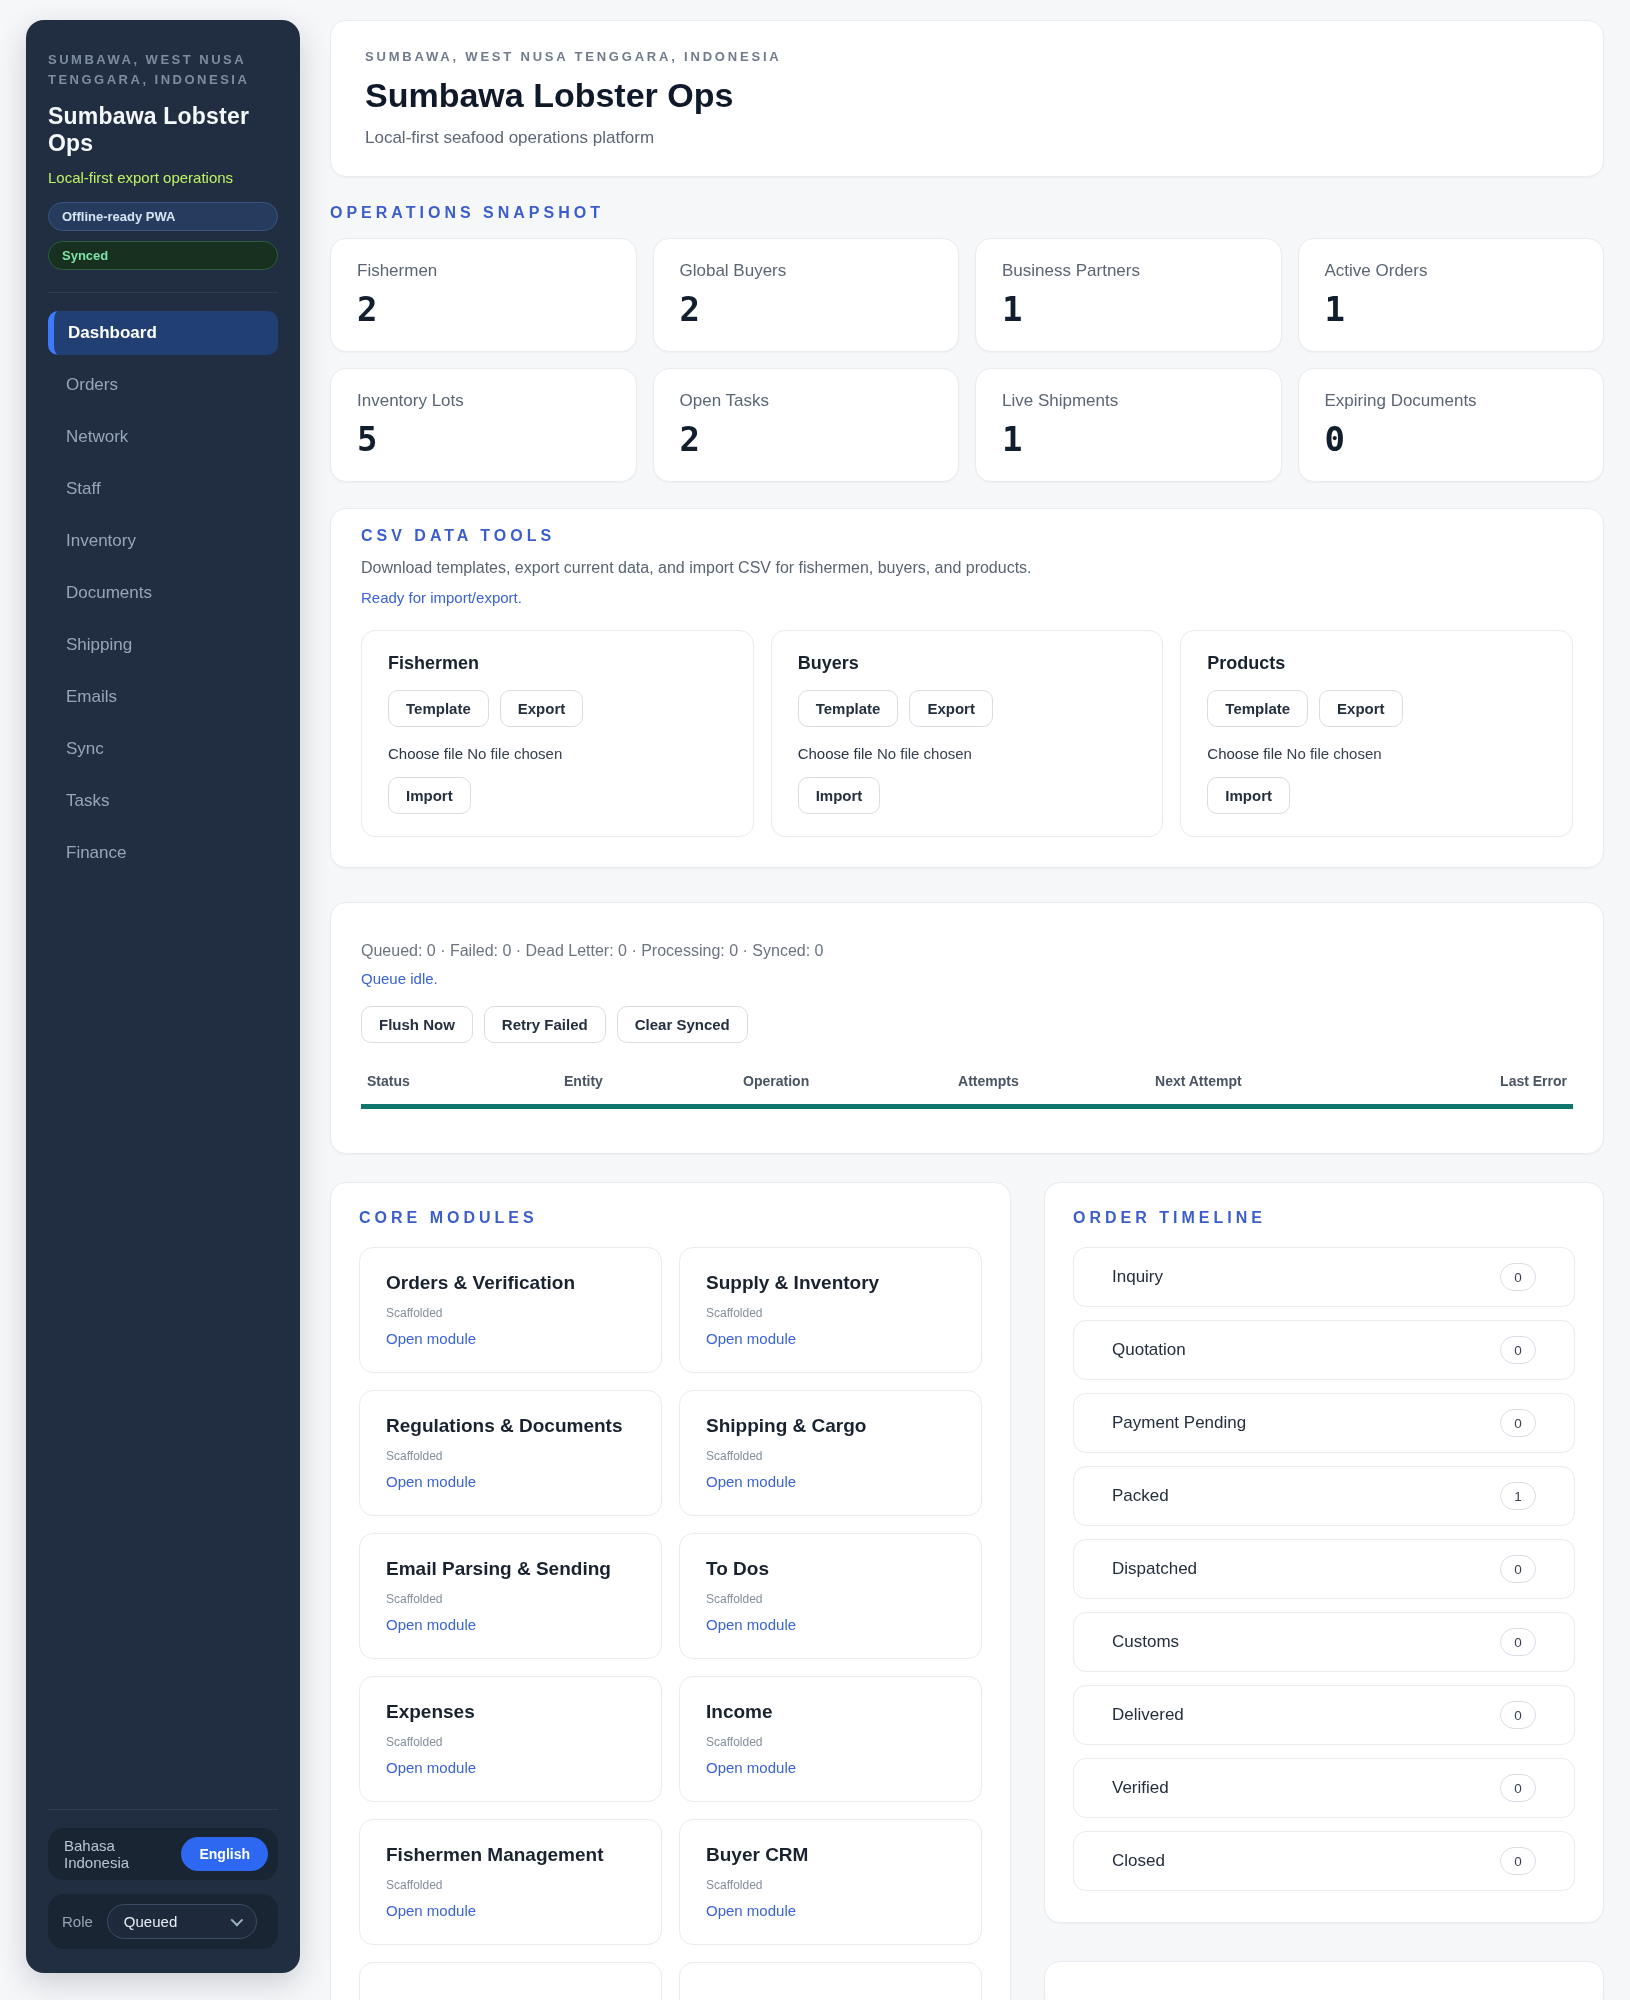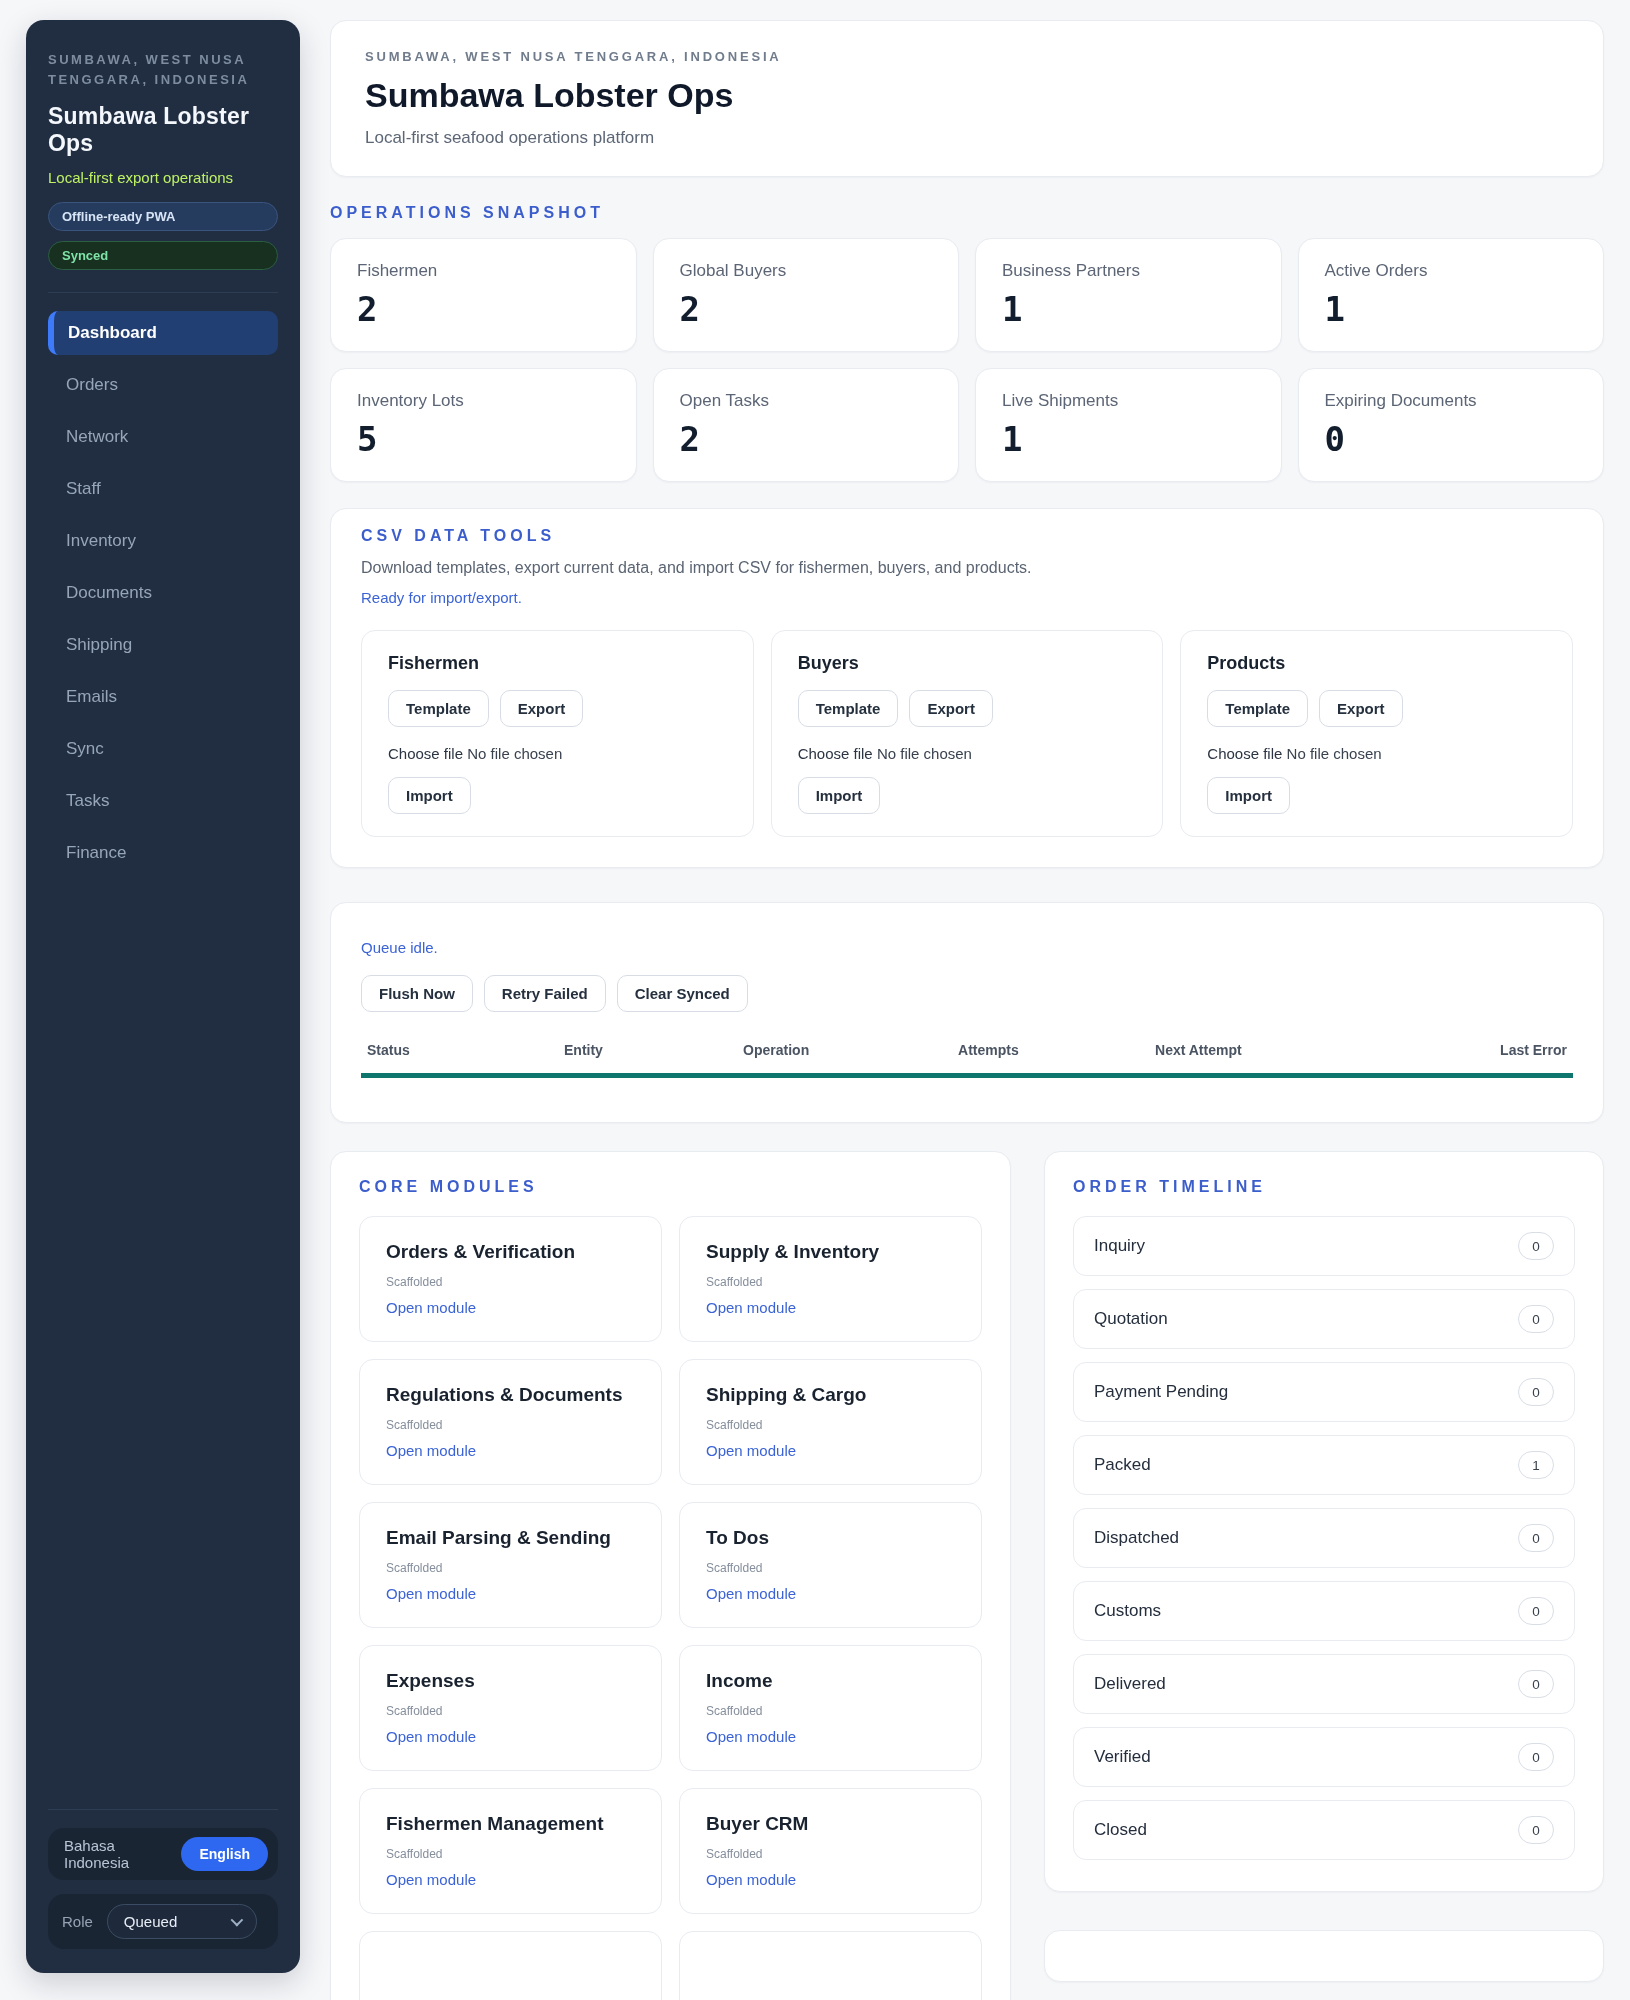--- a/index.html
+++ b/index.html
@@ -114,21 +114,21 @@
   .modules-card { padding:26px 28px 30px 28px; }
   .modules-grid { display:grid; grid-template-columns:1fr 1fr; gap:17px; margin-top:20px; }
   .module-card { border:1px solid #e8ebf0; border-radius:14px; padding:24px 26px; min-height:122px; }
   .module-title { font-size:19px; font-weight:700; color:#19222f; }
   .module-status { color:#848e9c; font-size:12px; margin-top:12px; }
   .module-link { display:inline-block; margin-top:10px; }
 
   .timeline-card { padding:26px 28px 18px 28px; }
   .timeline-rows { margin-top:20px; }
   .tl-row {
-    border:1px solid #e8ebf0; border-radius:13px; padding:15px 20px; margin-bottom:13px;
+    border:1px solid #e8ebf0; border-radius:13px; padding:15px 38px; margin-bottom:13px;
     display:flex; align-items:center; justify-content:space-between; background:#fff;
   }
   .tl-label { color:#242e3d; font-size:17px; }
   .tl-badge {
     min-width:36px; height:28px; border:1.5px solid #d9dee6; border-radius:999px;
     display:flex; align-items:center; justify-content:center;
     color:#39424f; font-size:13.5px; padding:0 8px;
   }
 
   .tasks-card { margin-top:38px; padding:26px 28px 24px 28px; }
@@ -263,20 +263,21 @@
           <span class="file-status">No file chosen</span>
         </div>
         <div class="import-row">
           <button class="btn">Import</button>
         </div>
       </div>
     </div>
   </section>
 
   <section class="card sync-card">
+    <div class="sync-summary">Queued: 0 · Failed: 0 · Dead Letter: 0 · Processing: 0 · Synced: 0</div>
     <div class="link-blue sync-status">Queue idle.</div>
     <div class="btn-row sync-btns">
       <button class="btn">Flush Now</button>
       <button class="btn">Retry Failed</button>
       <button class="btn">Clear Synced</button>
     </div>
     <div class="sync-table-head">
       <div class="sync-th">Status</div>
       <div class="sync-th">Entity</div>
       <div class="sync-th">Operation</div>

